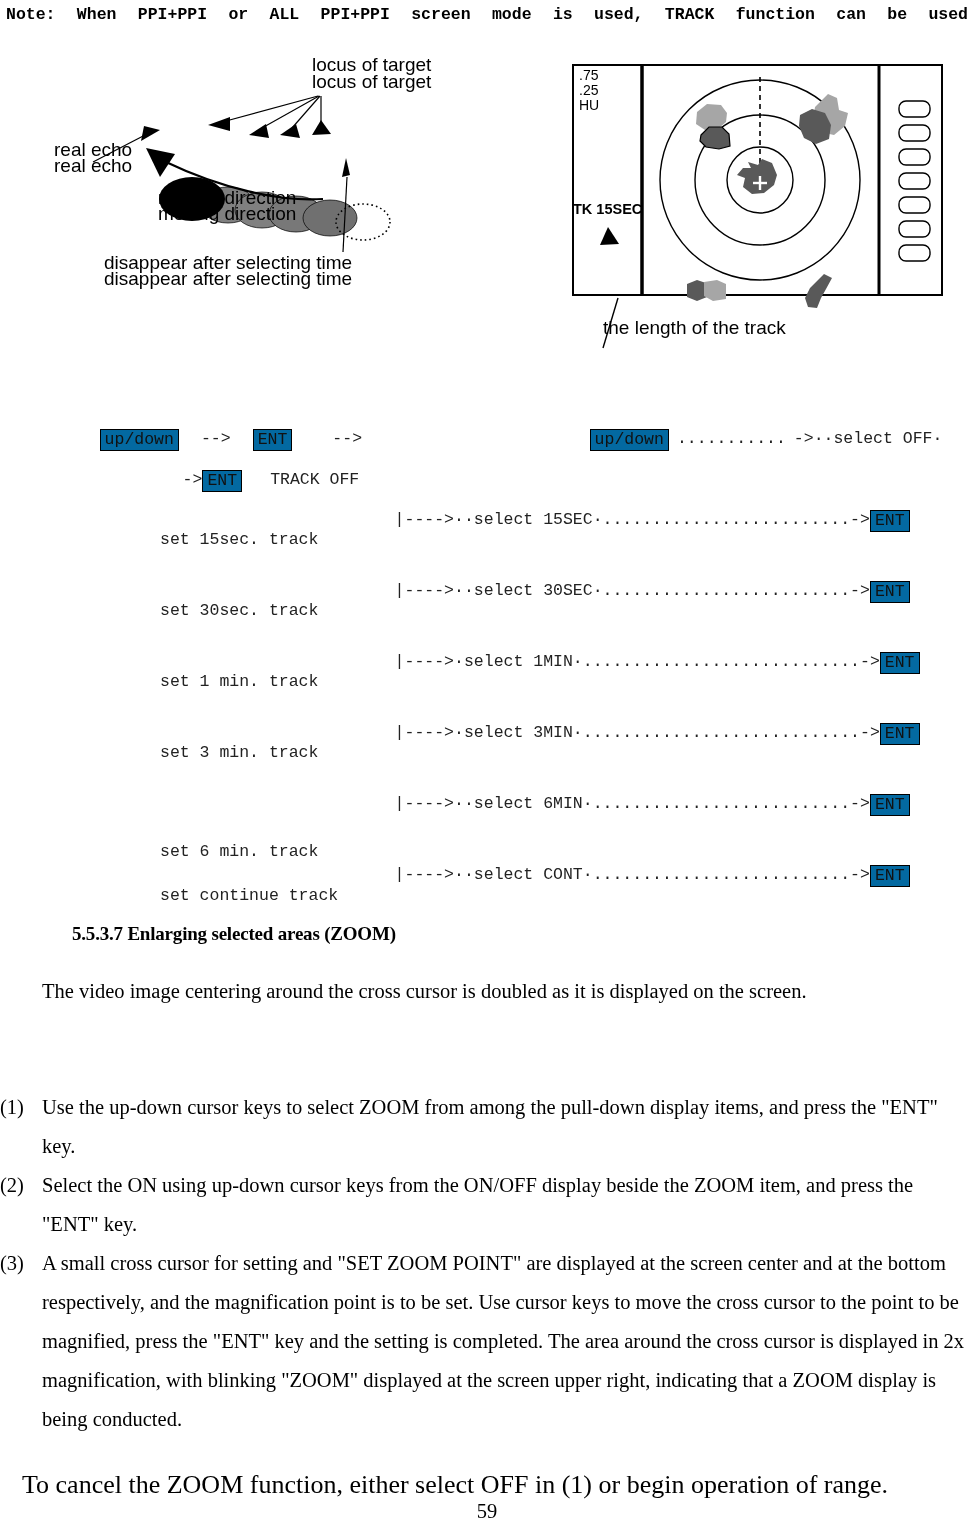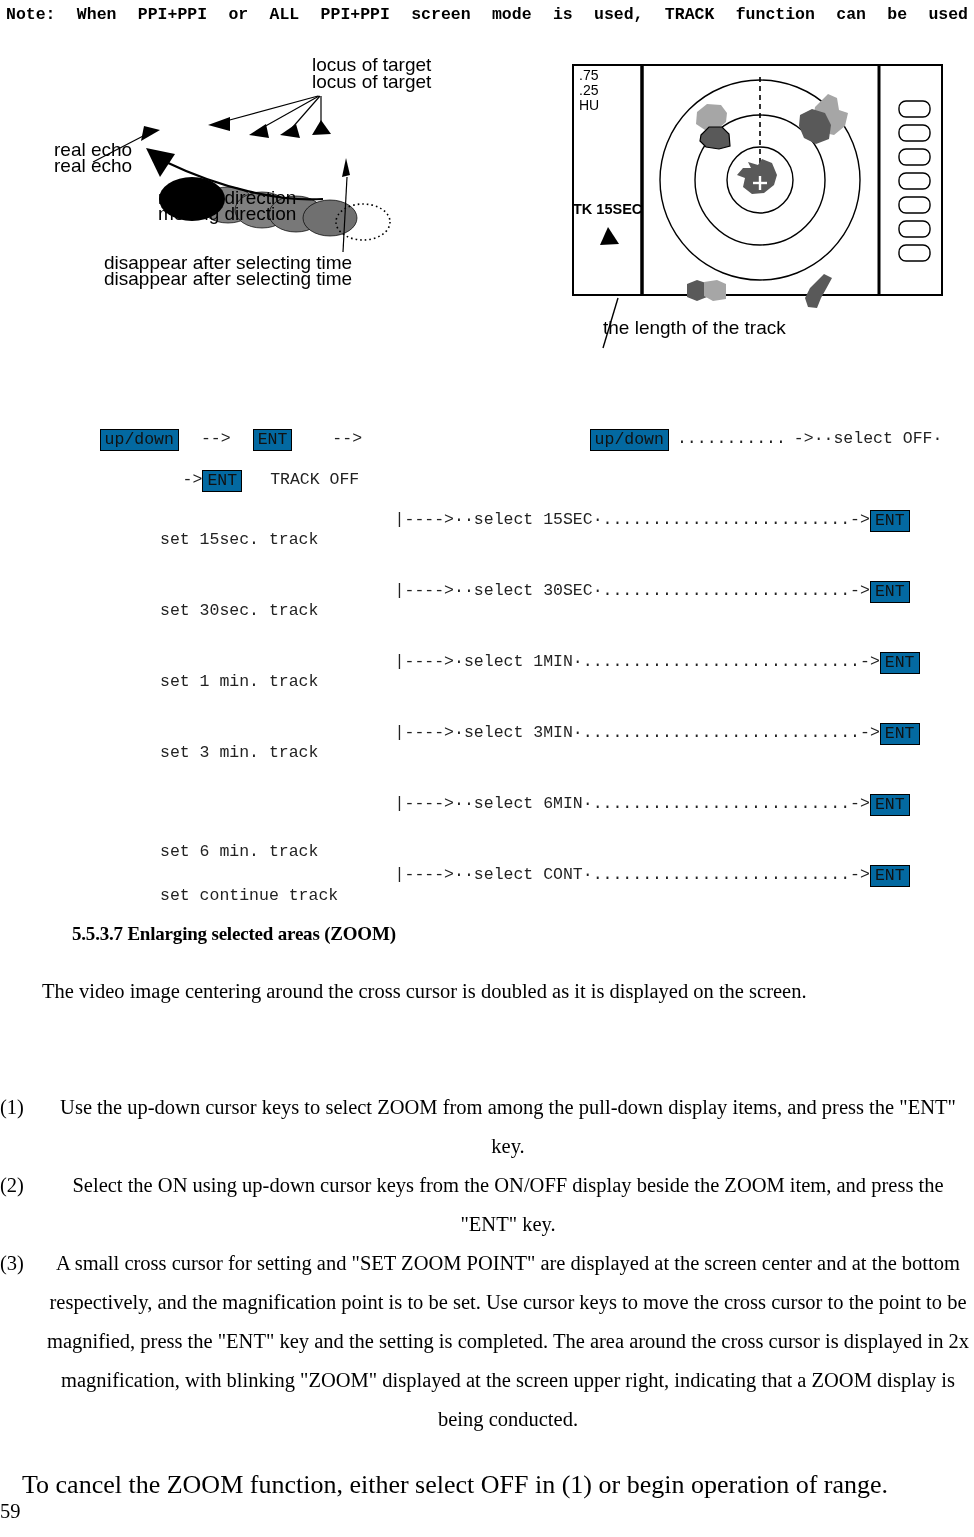--- a/index.html
+++ b/index.html
@@ -85,29 +85,29 @@
     font-family:"Liberation Serif", serif;
     font-size:20.5px;
     line-height:39px;
     text-align: justify;
     padding-left:42px;
     margin:0;
     width:974px;
   }
   .li .mark { position:absolute; left:0px; top:0; width:40px; }
   .li p { margin:0; text-align: justify; }
-  .li p:last-child { text-align: center; }
+  .li p:last-child { text-align: left; }
   .tail {
     position:absolute; left:22px; top:1465px; width:940px;
     font-family:"Liberation Serif", serif;
     font-size:26px; line-height:39px;
   }
   .pageno {
     position:absolute; left:0; top:1500px; width:974px;
-    text-align:left;
+    text-align:center;
     font-family:"Liberation Serif", serif;
     font-size:20.5px;
   }
 </style>
 </head>
 <body>
 
 <div class="note-block">
   <div class="note-line1">Note: When PPI+PPI or ALL PPI+PPI screen mode is used, TRACK function can be used</div>
 </div>

